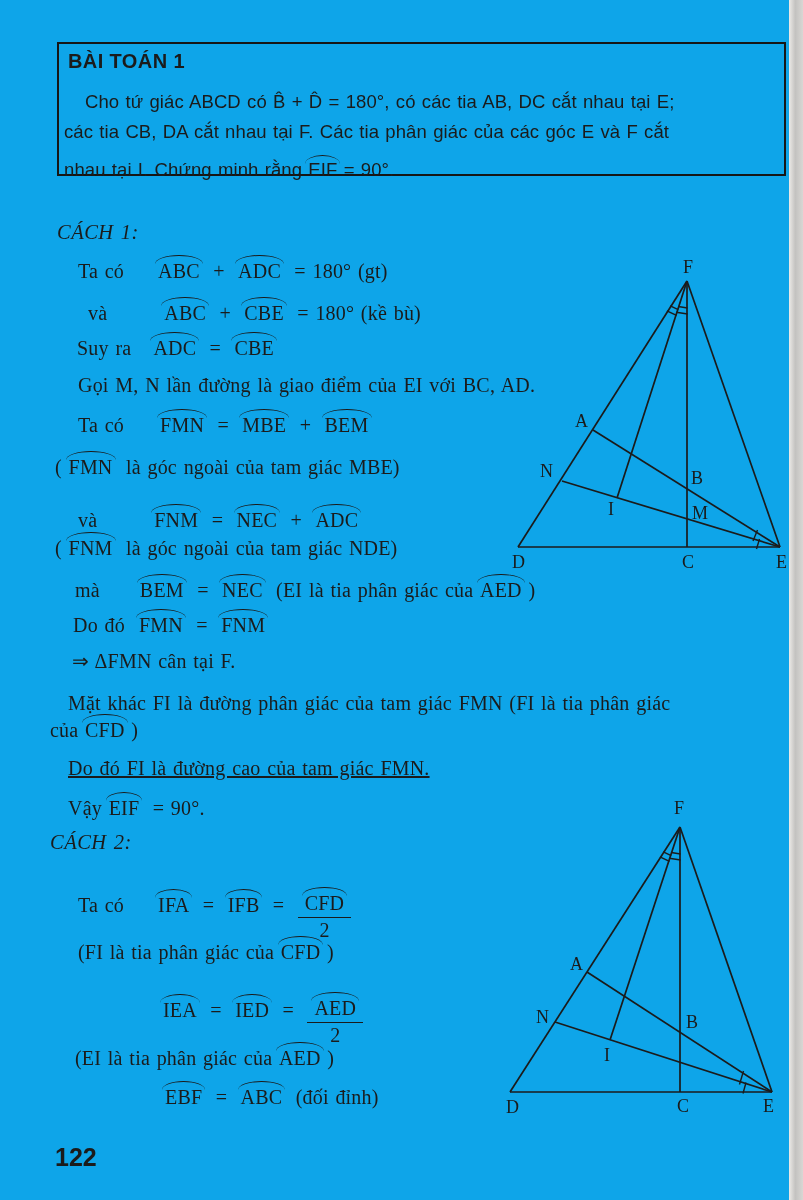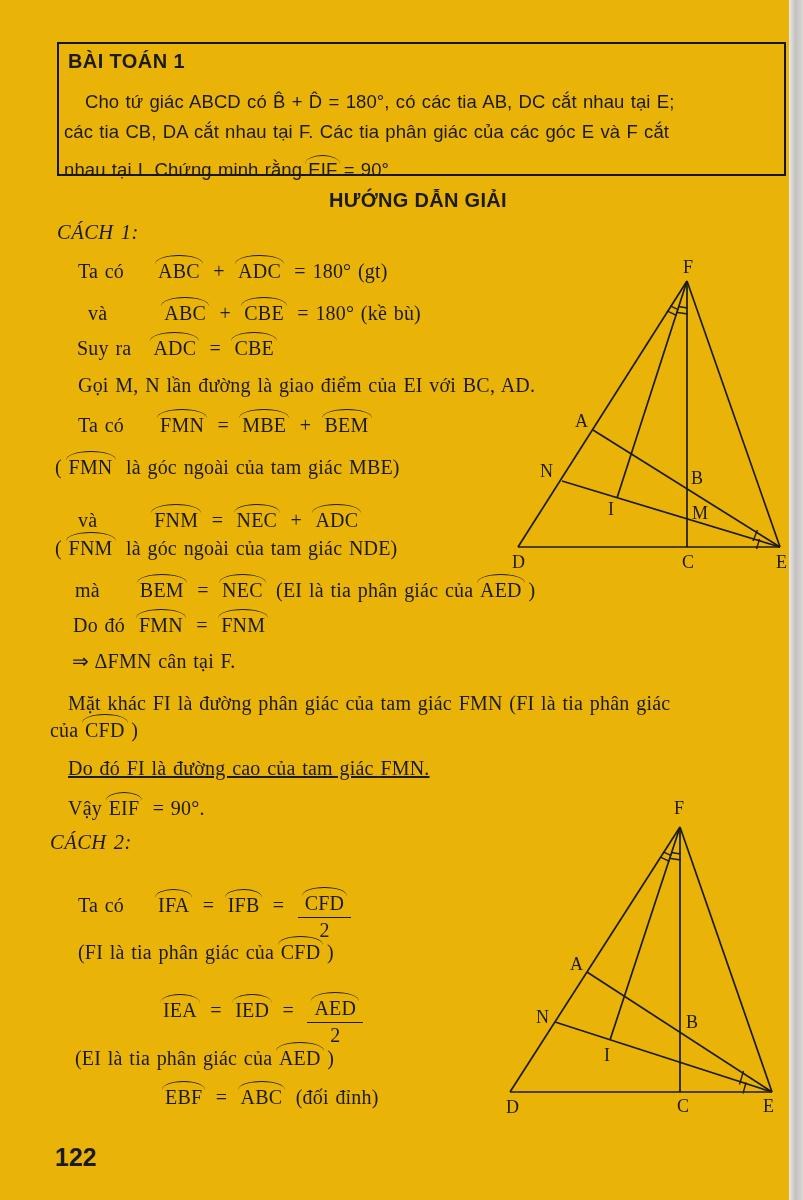--- a/index.html
+++ b/index.html
@@ -1,16 +1,16 @@
 <!DOCTYPE html>
 <html><head>
 <meta charset="utf-8">
 <style>
   html,body{margin:0;padding:0;background:#888;}
-  .page{position:relative;width:803px;height:1200px;background:#eab308;overflow:hidden;
+  .page{position:relative;width:803px;height:1200px;background:#0ea5e9;overflow:hidden;
         font-family:"Liberation Serif",serif;color:#1b1b1b;}
   .scan-edge{position:absolute;top:0;height:100%;left:789px;width:14px;
         background:linear-gradient(to right,#eceae7,#c3c2c0 45%,#d8d7d4);}
   .box{position:absolute;left:57px;top:42px;width:729px;height:134px;box-sizing:border-box;
         border:2px solid #161616;}
   .box-title{position:absolute;left:68px;top:50px;font-family:"Liberation Sans",sans-serif;
         font-weight:700;font-size:20px;letter-spacing:.4px;}
   .heading{position:absolute;left:329px;top:189px;font-family:"Liberation Sans",sans-serif;
         font-weight:700;font-size:20px;letter-spacing:.3px;}
   .pageno{position:absolute;left:55px;top:1143px;font-family:"Liberation Sans",sans-serif;
@@ -27,21 +27,20 @@
   .fr .fd{display:block;padding-top:2px;}
   svg.diagram{position:absolute;}
   svg.diagram text{font-family:"Liberation Serif",serif;font-size:18px;fill:#1b1b1b;}
 </style>
 </head>
 <body>
 
 <div class="page">
   <div class="box"></div>
   <div class="box-title">BÀI TOÁN 1</div>
-  <div class="heading">HƯỚNG DẪN GIẢI</div>
   <div id="lines-root">
       <div class="tl  box-line" style="left: 85px; top: 93px;"><span>Cho tứ giác ABCD có B̂ + D̂ = 180°, có các tia AB, DC cắt nhau tại E;</span></div>
       <div class="tl  box-line" style="left: 64px; top: 123px;"><span>các tia CB, DA cắt nhau tại F. Các tia phân giác của các góc E và F cắt</span></div>
       <div class="tl  box-line" style="left: 64px; top: 149px; margin-top: 12px;"><span>nhau tại I. Chứng minh rằng </span><span class="a">EIF</span><span> = 90°.</span></div>
       <div class="tl cach" style="left: 57px; top: 222px;"><span>CÁCH 1:</span></div>
       <div class="tl" style="left: 78px; top: 261px;"><span>Ta có</span><span class="g" style="width: 34px;"></span><span class="a">ABC</span><span>  +  </span><span class="a">ADC</span><span>  = 180° (gt)</span></div>
       <div class="tl" style="left: 88px; top: 303px;"><span>và</span><span class="g" style="width: 57px;"></span><span class="a">ABC</span><span>  +  </span><span class="a">CBE</span><span>  = 180° (kề bù)</span></div>
       <div class="tl" style="left: 77px; top: 338px;"><span>Suy ra</span><span class="g" style="width: 22px;"></span><span class="a">ADC</span><span>  =  </span><span class="a">CBE</span></div>
       <div class="tl" style="left: 78px; top: 375px;"><span>Gọi M, N lần đường là giao điểm của EI với BC, AD.</span></div>
       <div class="tl" style="left: 78px; top: 415px;"><span>Ta có</span><span class="g" style="width: 36px;"></span><span class="a">FMN</span><span>  =  </span><span class="a">MBE</span><span>  +  </span><span class="a">BEM</span></div>

